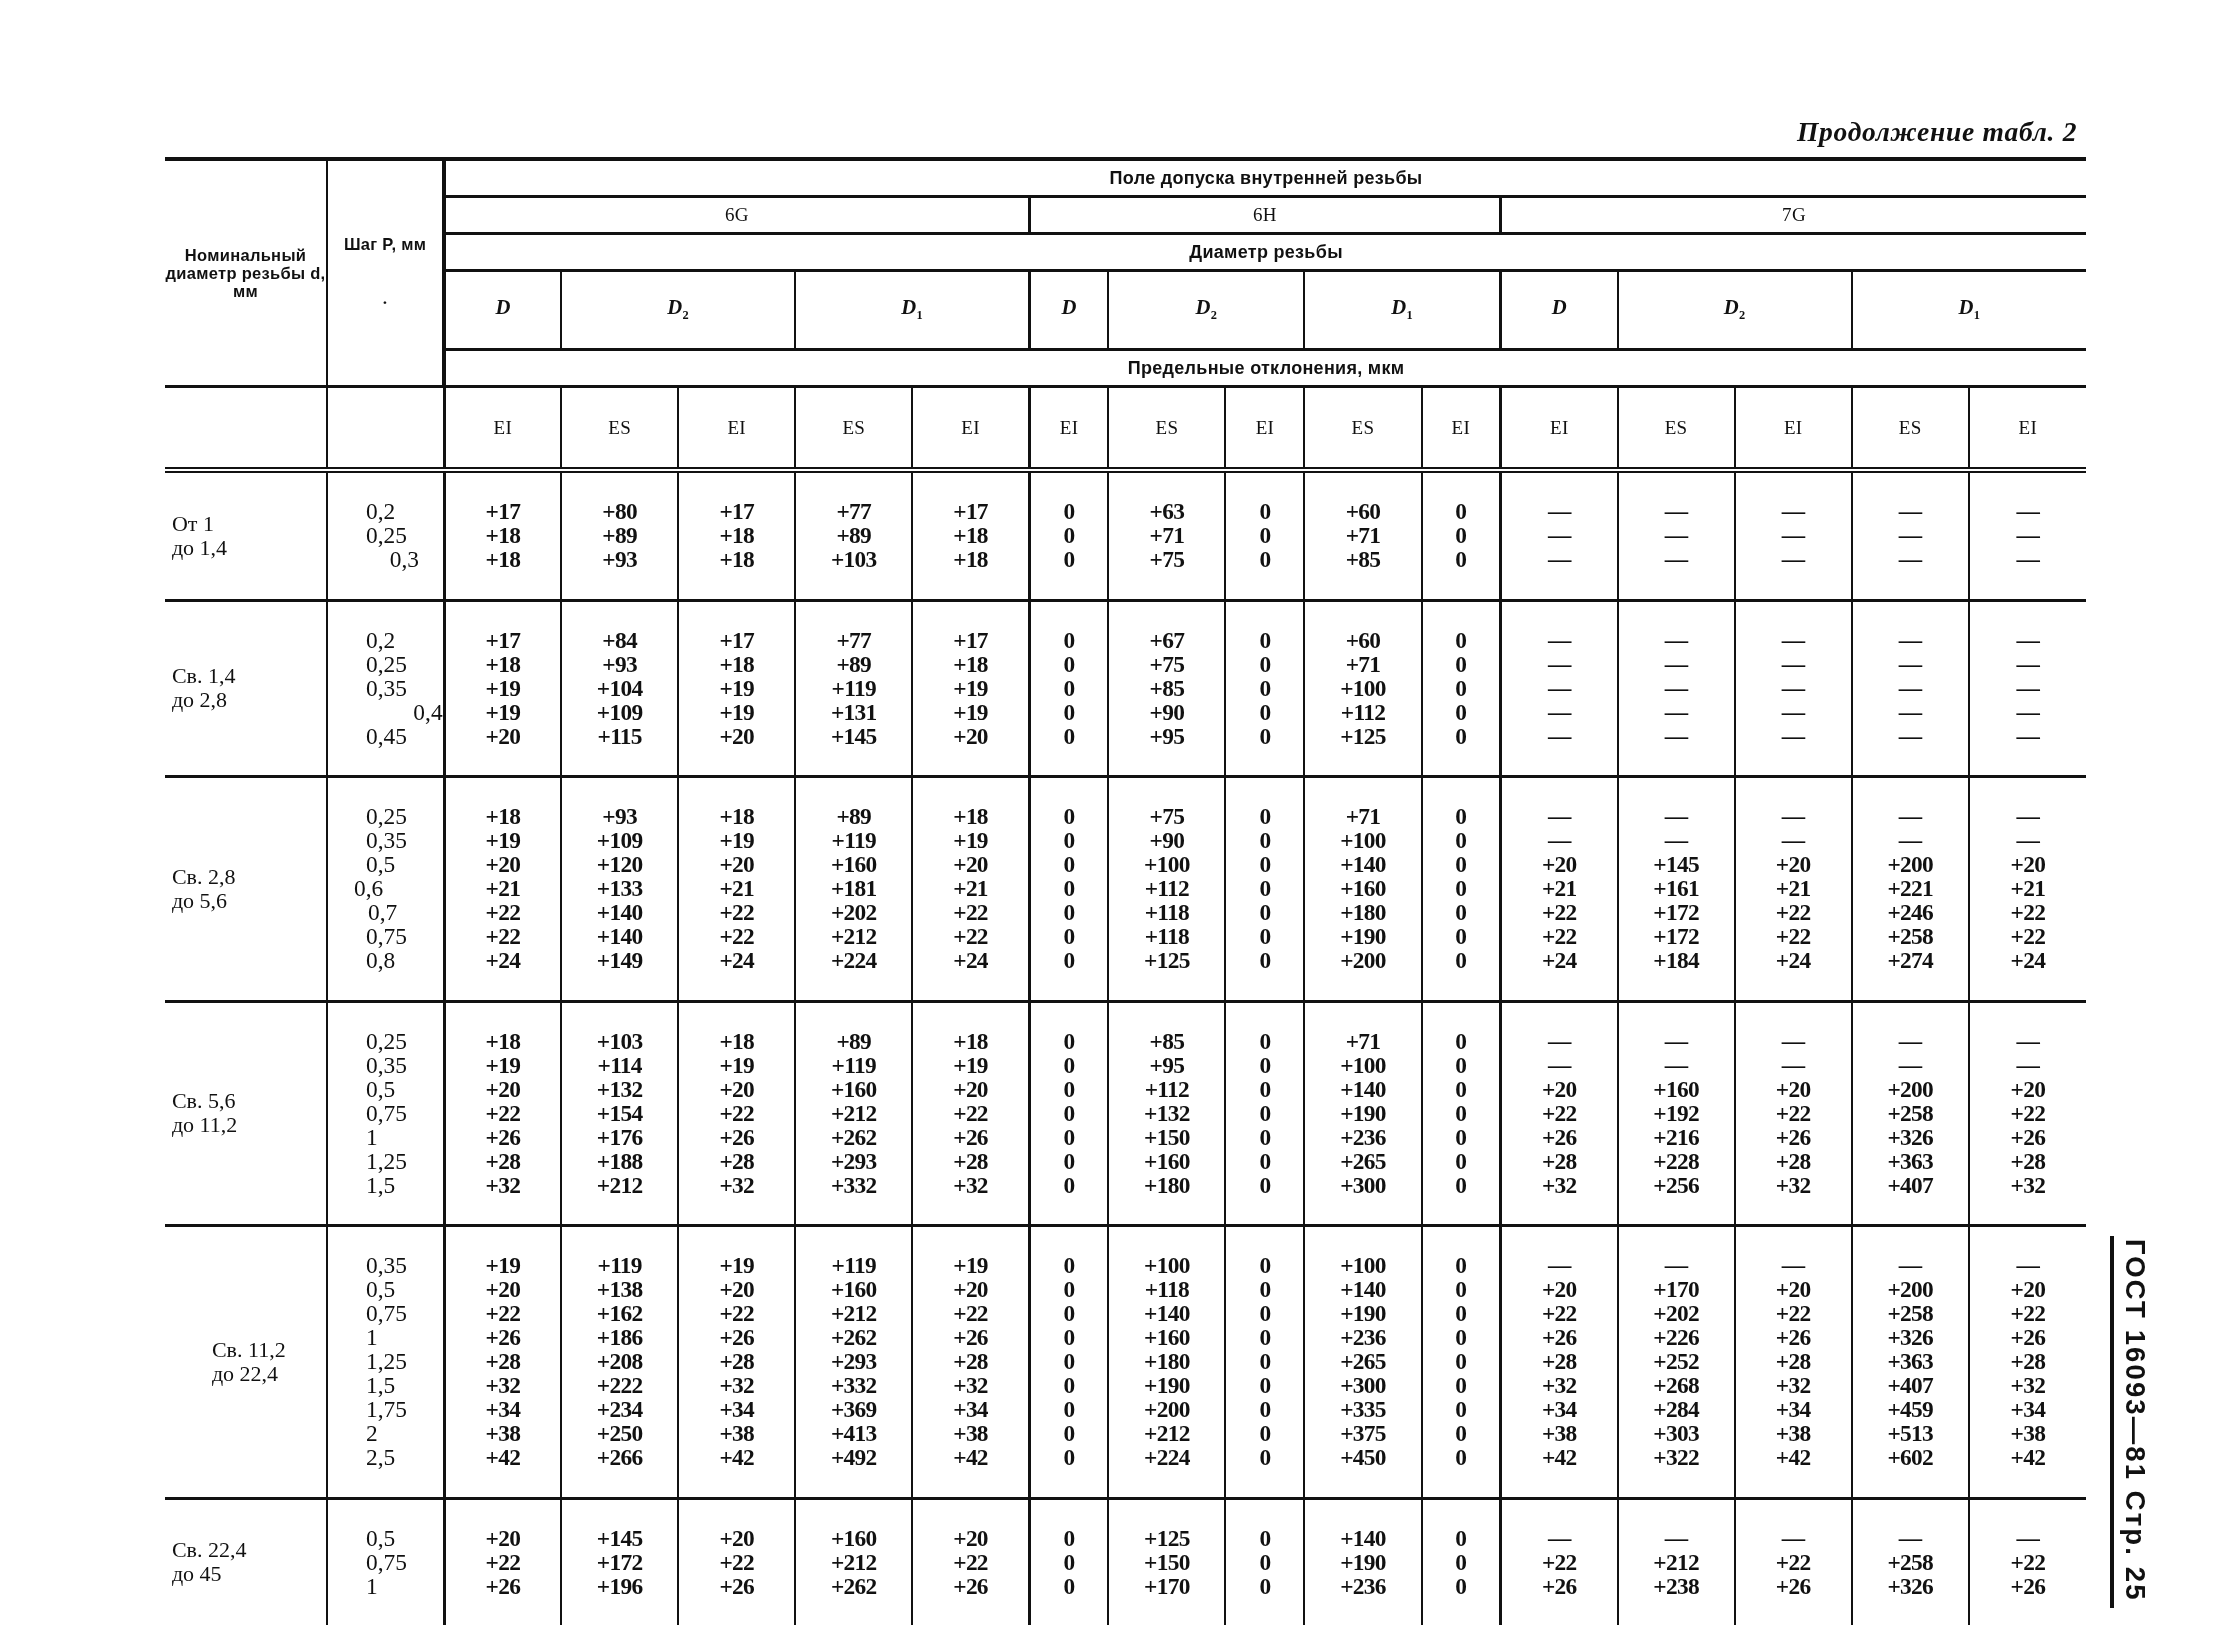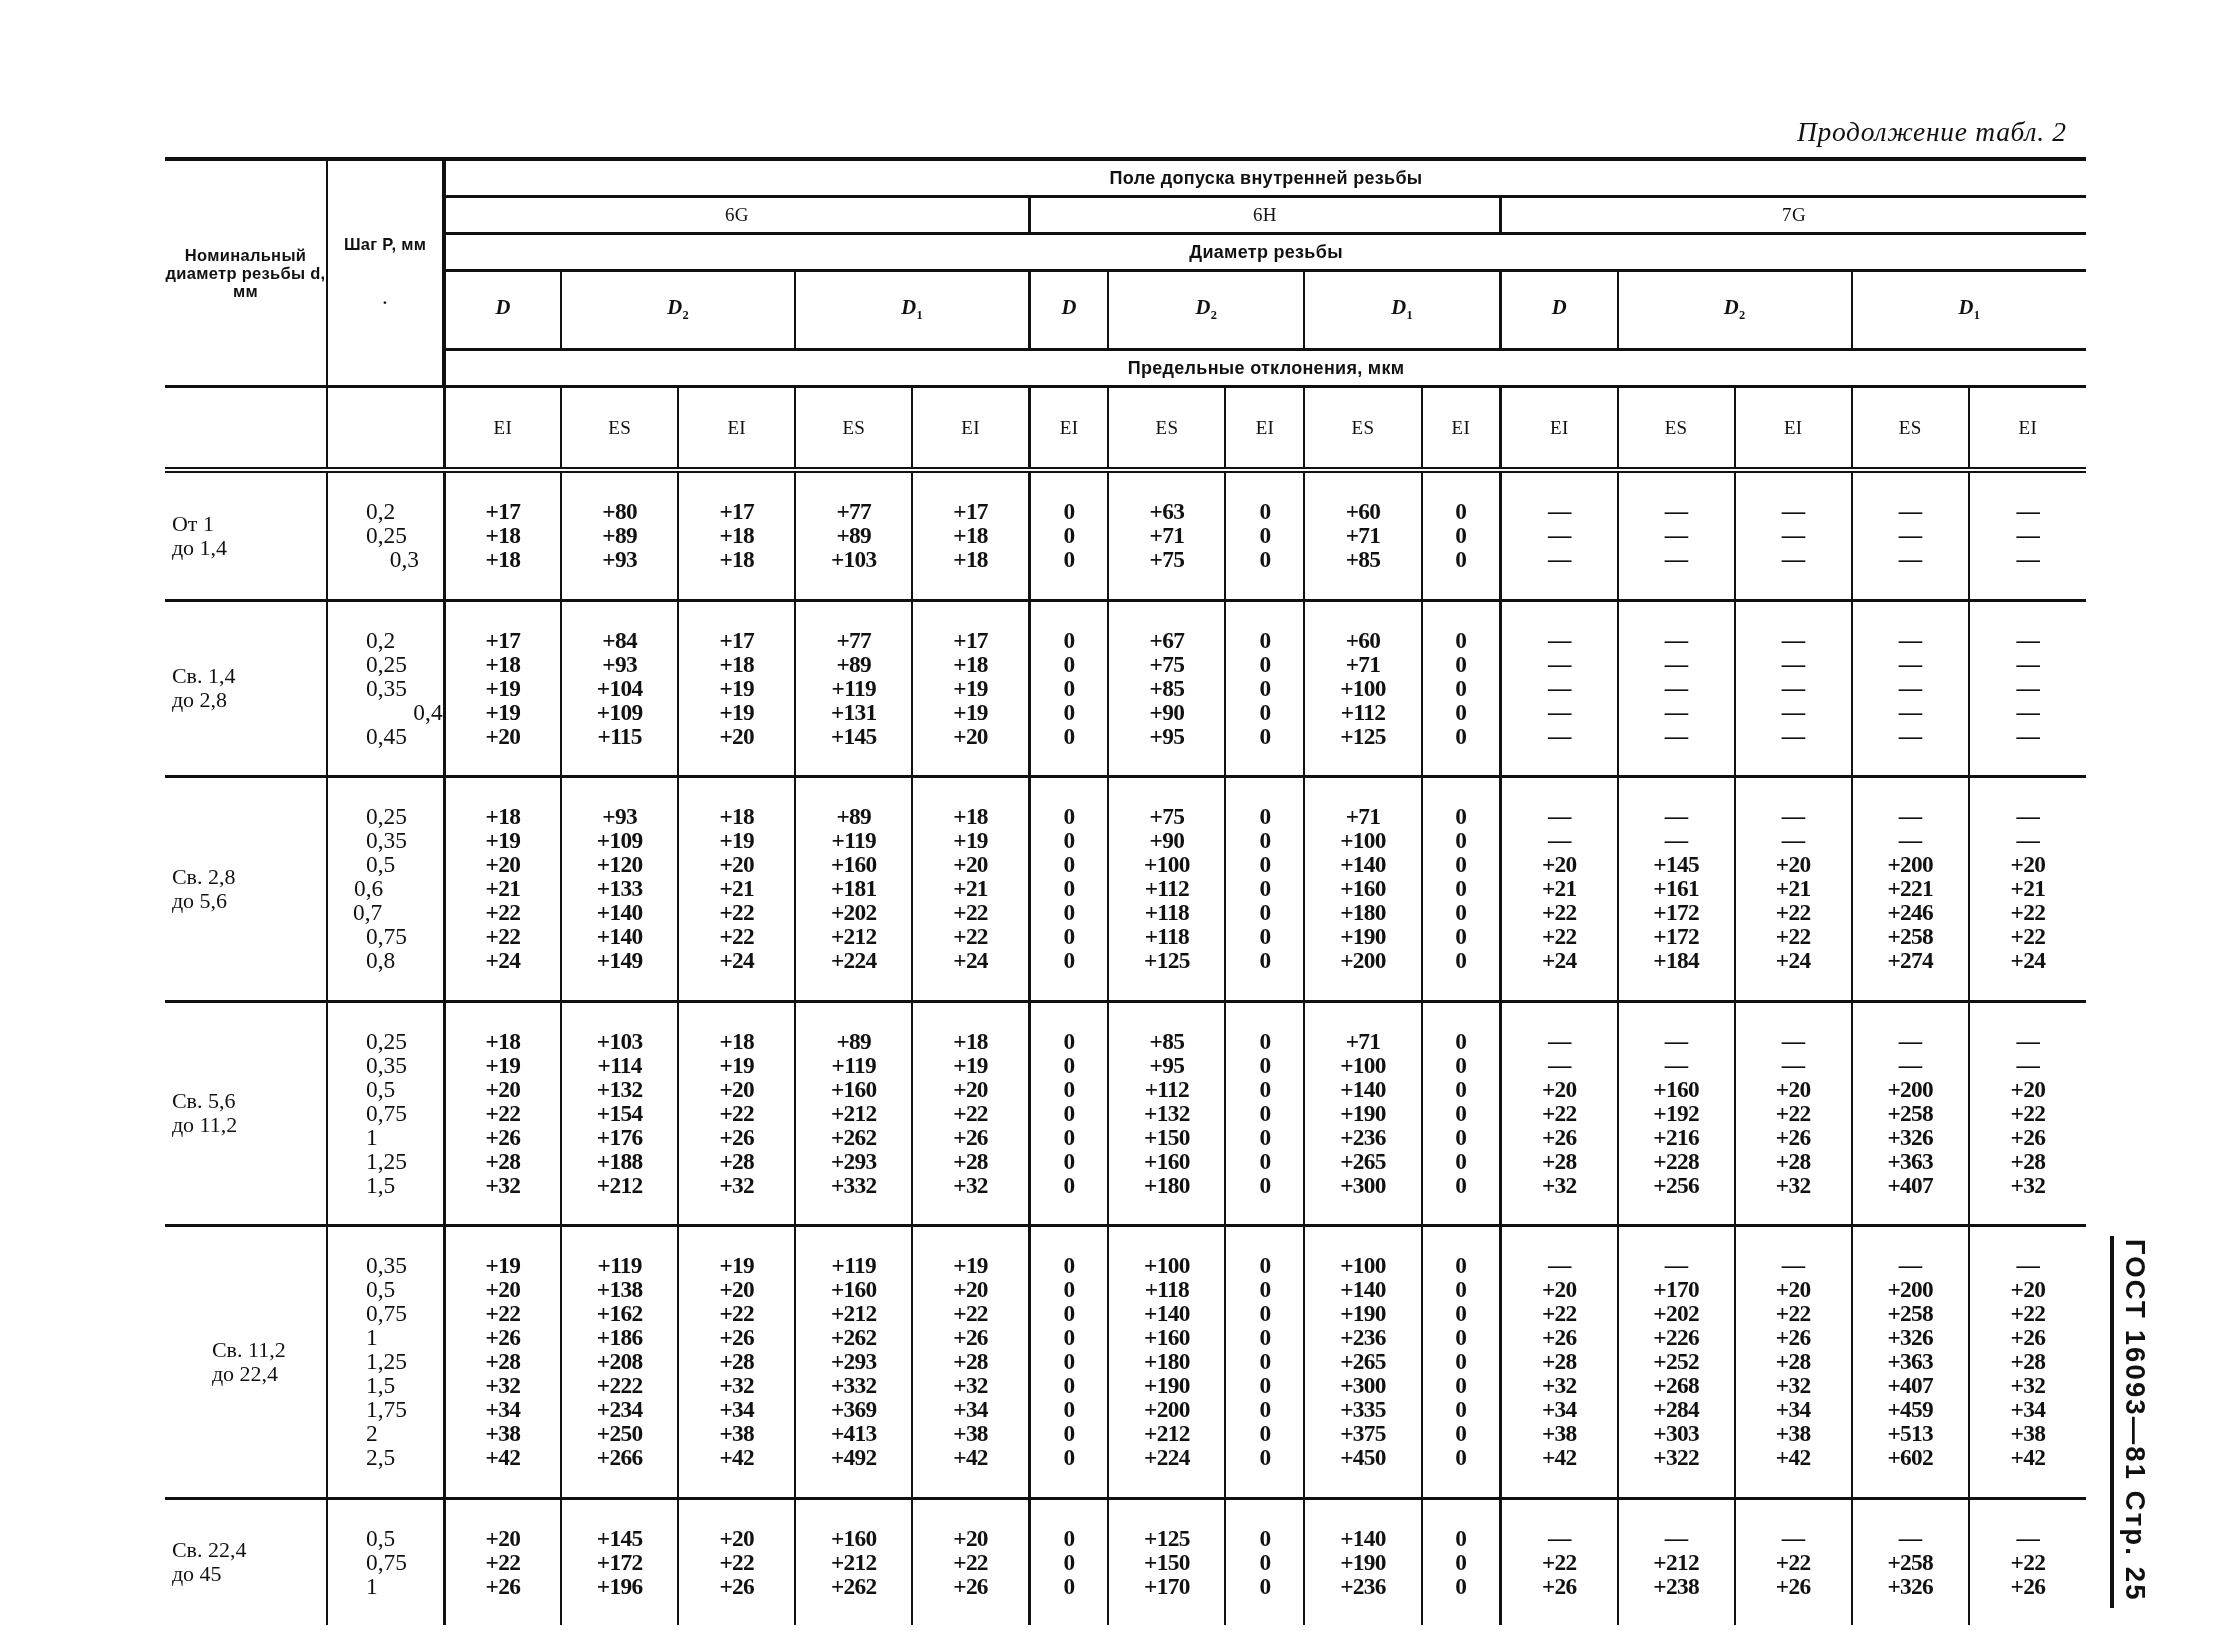--- a/index.html
+++ b/index.html
@@ -1,19 +1,19 @@
 <!DOCTYPE html>
 <html style="font-size:11px"><head>
 <meta charset="utf-8">
 <style>
   html, body { margin: 0; padding: 0; background: #ffffff; }
   body { width: 2239px; height: 1650px; position: relative; overflow: hidden;
          font-family: "Liberation Serif", "DejaVu Serif", serif; color: #111; }
   .caption { position: absolute; left: 1797px; top: 116px; font-size: 27.5px;
-             font-style: italic; font-weight: normal; letter-spacing: 0.7px; }
+             font-style: italic; font-weight: bold; letter-spacing: 0.7px; }
   .tbl { position: absolute; left: 165px; top: 157px; width: 1921px; }
   table { border-collapse: collapse; width: 1921px; table-layout: fixed; }
   td, th { padding: 0; text-align: center; vertical-align: middle; font-weight: normal; }
   th { font-family: "Liberation Sans", "DejaVu Sans", sans-serif; font-weight: bold;
        font-size: 18px; letter-spacing: 0.3px; }
   .hd-band th { height: 34px; border-bottom: 3.4px solid #111; }
   .hd-top { border-top: 4.8px solid #111; }
   .left-head { font-size: 16.5px; line-height: 18px; border-right: 2.1px solid #111;
                border-bottom: 6.2px double #111; border-top: 4.8px solid #111; }
   .pitch-head { border-right: 4.1px solid #111; }
@@ -389,21 +389,21 @@
           <td class="nom vr">
             <div style="white-space: pre-line;">Св. 2,8
 до 5,6</div>
           </td>
           <td class="pitch vr-b">
             <div class="cell-inner">
               <span class="val" style="text-align: left; padding-left: 38px;">0,25</span>
               <span class="val" style="text-align: left; padding-left: 38px;">0,35</span>
               <span class="val" style="text-align: left; padding-left: 38px;">0,5</span>
               <span class="val" style="text-align: left; padding-left: 26px;">0,6</span>
-              <span class="val" style="text-align: left; padding-left: 25px;">0,7</span>
+              <span class="val" style="text-align: left; padding-left: 40px;">0,7</span>
               <span class="val" style="text-align: left; padding-left: 38px;">0,75</span>
               <span class="val" style="text-align: left; padding-left: 38px;">0,8</span>
             </div>
           </td>
           <td class="vr">
             <div class="cell-inner">
               <span class="val">+18</span>
               <span class="val">+19</span>
               <span class="val">+20</span>
               <span class="val">+21</span>

